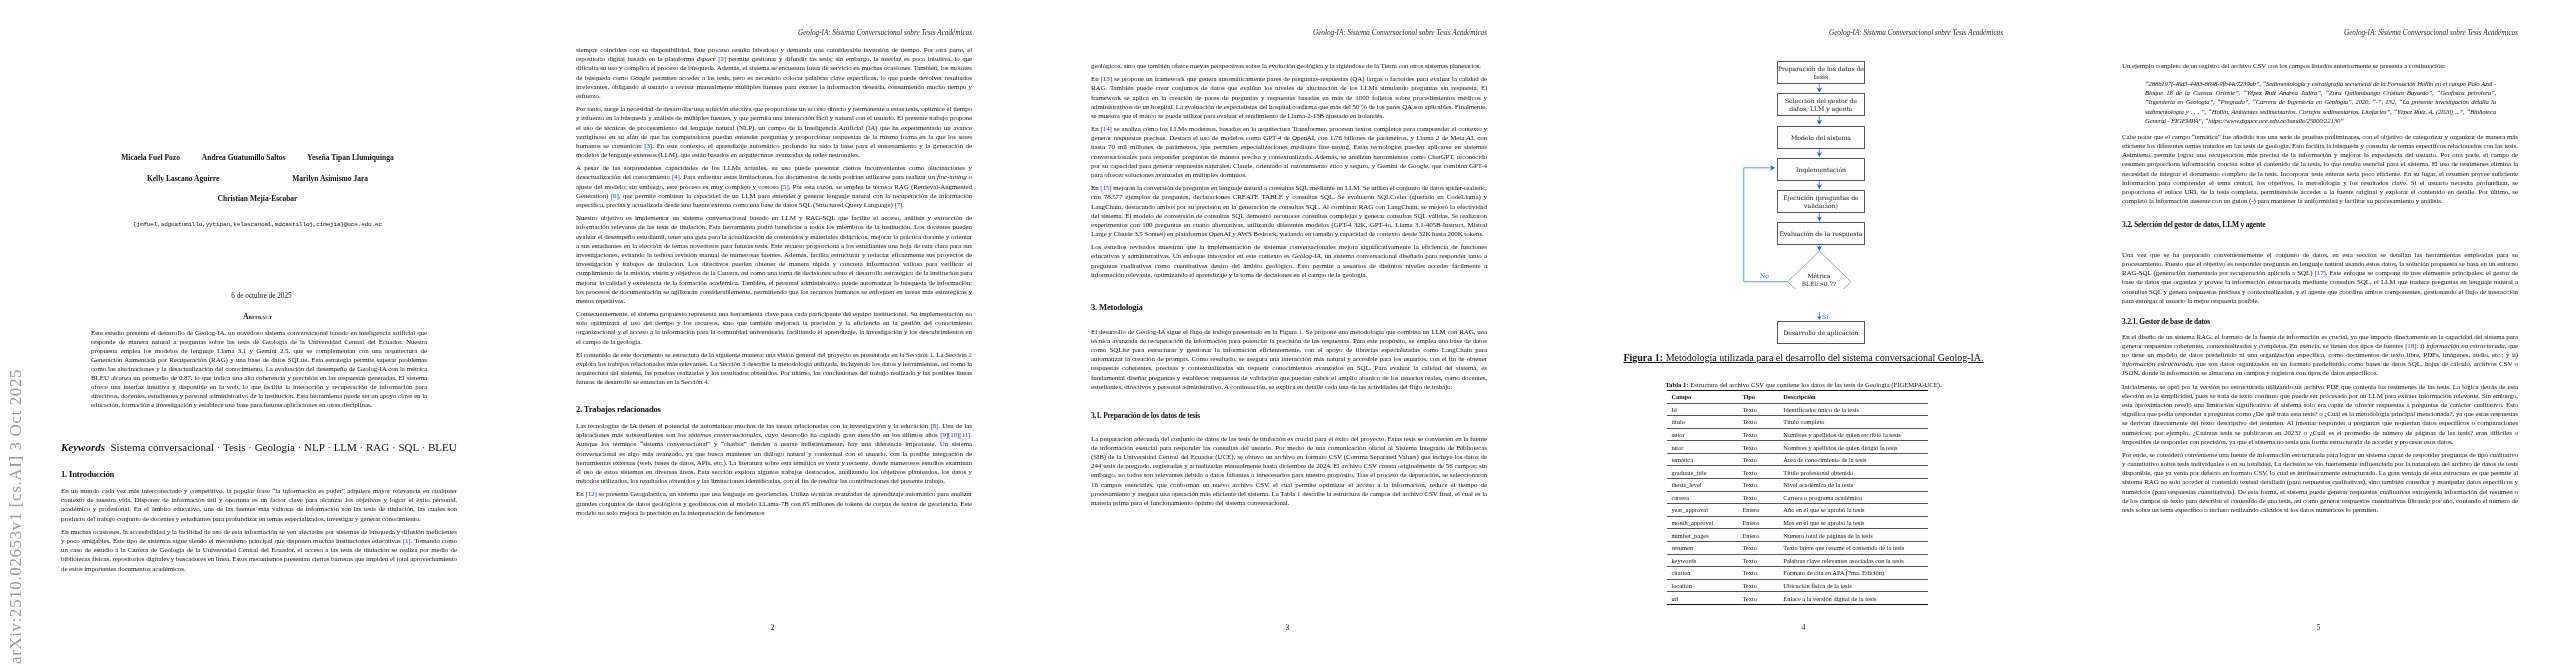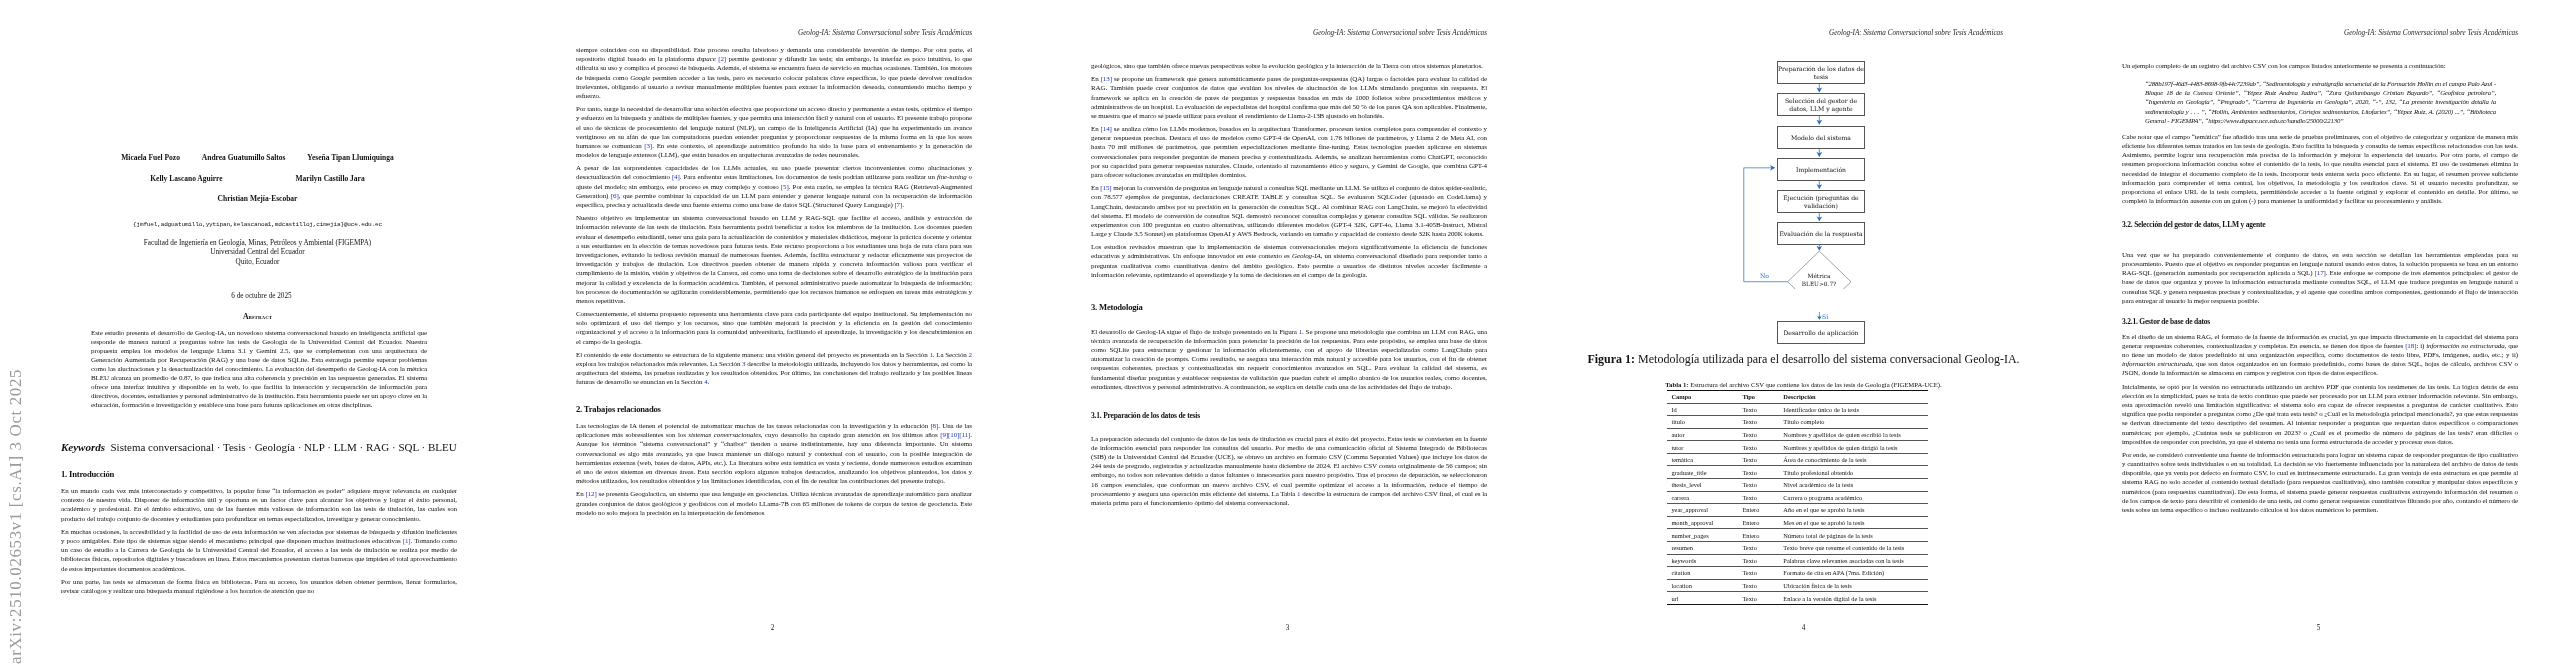--- a/index.html
+++ b/index.html
@@ -23,21 +23,21 @@
   .affil { position:absolute; top:239px; left:0; width:515px; text-align:center; font-size:7.2px; line-height:9.4px; }
   .date { position:absolute; top:292px; left:4px; width:515px; text-align:center; font-size:7.2px; }
   .abstract-h { position:absolute; top:312px; left:0; width:515px; text-align:center; font-weight:bold; font-size:7.8px; font-variant:small-caps; }
   .abstract { position:absolute; top:329px; left:91px; width:336px; font-size:7px; line-height:9px; text-align:justify; letter-spacing:-0.1px; margin:0; }
   .keywords { position:absolute; top:441px; left:61px; width:396px; font-size:11px; }
   .keywords b { font-style:italic; }
   .arxiv-stamp { position:absolute; left:5.6px; top:664px; transform-origin:0 0; transform:rotate(-90deg); font-family:"Liberation Serif", serif; font-size:17px; color:#9a9a9a; white-space:nowrap; letter-spacing:0.6px; }
   
   .flow { position:absolute; left:0; top:0; width:515px; height:289px; }
   .fbox { position:absolute; left:231px; width:86px; height:21px; border:0.6px solid #555; background:#fff; display:flex; align-items:center; justify-content:center; text-align:center; font-family:"DejaVu Serif", serif; font-size:6.1px; line-height:7.8px; color:#111; }
-  .caption { position:absolute; left:0; width:515px; text-align:center; font-size:12px; }
+  .caption { position:absolute; left:0; width:515px; text-align:center; font-size:10px;text-decoration:underline; }
   .caption b { font-weight:bold; }
   table.csv { position:absolute; left:121px; top:390px; border-collapse:collapse; font-size:6.4px; }
   table.csv th, table.csv td { text-align:left; padding:1.1px 5.6px 1.1px 4.4px; height:9.4px; border-bottom:0.6px solid #555; white-space:nowrap; }
   table.csv thead th { border-top:0.8px solid #111; font-weight:bold; }
   table.csv tbody tr:last-child td { border-bottom:0.8px solid #111; }
   .table-caption { position:absolute; top:381px; left:0; width:515px; text-align:center; font-size:6.7px; }
   .quote { margin:7.8px 22px 7.8px 23px; font-style:italic; font-size:6.8px; line-height:9.2px; text-align:justify; letter-spacing:-0.2px; }
 </style>
 </head>
 <body>
@@ -47,46 +47,40 @@
 
 
   <div class="authors">
     <div class="row">
       <span>Micaela Fuel Pozo</span>
       <span>Andrea Guatumillo Saltos</span>
       <span>Yeseña Tipan Llumiquinga</span>
     </div>
     <div class="row">
       <span style="margin-right:61px">Kelly Lascano Aguirre</span>
-      <span>Marilyn Castillo Jara</span>
+      <span>Marilyn Asimismo Jara</span>
     </div>
     <div class="row">
       <span>Christian Mejía-Escobar</span>
     </div>
   </div>
 
   <div class="emails">{jmfuel,adguatumillo,yytipan,kelascanoa1,mdcastilloj,cimejia}@uce.edu.ec</div>
-  <div class="affil">
-    <div>Facultad de Ingeniería en Geología, Minas, Petróleos y Ambiental (FIGEMPA)</div>
-    <div>Universidad Central del Ecuador</div>
-    <div>Quito, Ecuador</div>
-  </div>
   <div class="date">6 de octubre de 2025</div>
   <div class="abstract-h">Abstract</div>
   <p class="abstract">Este estudio presenta el desarrollo de Geolog-IA, un novedoso sistema conversacional basado en inteligencia artificial que responde de manera natural a preguntas sobre las tesis de Geología de la Universidad Central del Ecuador. Nuestra propuesta emplea los modelos de lenguaje Llama 3.1 y Gemini 2.5, que se complementan con una arquitectura de Generación Aumentada por Recuperación (RAG) y una base de datos SQLite. Esta estrategia permite superar problemas como las alucinaciones y la desactualización del conocimiento. La evaluación del desempeño de Geolog-IA con la métrica BLEU alcanza un promedio de 0.87, lo que indica una alta coherencia y precisión en las respuestas generadas. El sistema ofrece una interfaz intuitiva y disponible en la web, lo que facilita la interacción y recuperación de información para directivos, docentes, estudiantes y personal administrativo de la institución. Esta herramienta puede ser un apoyo clave en la educación, formación e investigación y establece una base para futuras aplicaciones en otras disciplinas.</p>
   <div class="keywords">
     <b>Keywords</b>&nbsp;
     <span>Sistema conversacional · Tesis · Geología · NLP · LLM · RAG · SQL · BLEU</span>
   </div>
 
   <div class="content" style="top:457px">
     <h2 class="sec">1.   Introducción</h2>
     <p class="body">En un mundo cada vez más interconectado y competitivo, la popular frase “la información es poder” adquiere mayor relevancia en cualquier contexto de nuestra vida. Disponer de información útil y oportuna es un factor clave para alcanzar los objetivos y lograr el éxito personal, académico y profesional. En el ámbito educativo, una de las fuentes más valiosas de información son las tesis de titulación, las cuales son producto del trabajo conjunto de docentes y estudiantes para profundizar en temas especializados, investigar y generar conocimiento.</p>
     <p class="body"><span>En muchas ocasiones, la accesibilidad y la facilidad de uso de esta información se ven afectadas por sistemas de búsqueda y difusión ineficientes y poco amigables. Este tipo de sistemas sigue siendo el mecanismo principal que disponen muchas instituciones educativas </span><a class="cite">[1]</a><span>. Tomando como un caso de estudio a la Carrera de Geología de la Universidad Central del Ecuador, el acceso a las tesis de titulación se realiza por medio de bibliotecas físicas, repositorios digitales y buscadores en línea. Estos mecanismos presentan ciertas barreras que impiden el total aprovechamiento de estos importantes documentos académicos.</span></p>
-    <p class="body">Por una parte, las tesis se almacenan de forma física en bibliotecas. Para su acceso, los usuarios deben obtener permisos, llenar formularios, revisar catálogos y realizar una búsqueda manual rigiéndose a los horarios de atención que no</p>
   </div>
 </div>
 
 <div class="page p2">
   <div class="running-head">Geolog-IA: Sistema Conversacional sobre Tesis Académicas</div>
   <div class="content" style="top:46px">
     <p class="body"><span>siempre coinciden con su disponibilidad. Este proceso resulta laborioso y demanda una considerable inversión de tiempo. Por otra parte, el repositorio digital basado en la plataforma </span><i>dspace</i><a class="cite"> [2]</a><span> permite gestionar y difundir las tesis; sin embargo, la interfaz es poco intuitiva, lo que dificulta su uso y complica el proceso de búsqueda. Además, el sistema se encuentra fuera de servicio en muchas ocasiones. También, los motores de búsqueda como </span><i>Google</i><span> permiten acceder a las tesis, pero es necesario colocar palabras clave específicas, lo que puede devolver resultados irrelevantes, obligando al usuario a revisar manualmente múltiples fuentes para extraer la información deseada, consumiendo mucho tiempo y esfuerzo.</span></p>
     <p class="body"><span>Por tanto, surge la necesidad de desarrollar una solución efectiva que proporcione un acceso directo y permanente a estas tesis, optimice el tiempo y esfuerzo en la búsqueda y análisis de múltiples fuentes, y que permita una interacción fácil y natural con el usuario. El presente trabajo propone el uso de técnicas de procesamiento del lenguaje natural (NLP), un campo de la Inteligencia Artificial (IA) que ha experimentado un avance vertiginoso en su afán de que las computadoras puedan entender preguntas y proporcionar respuestas de la misma forma en la que los seres humanos se comunican </span><a class="cite">[3]</a><span>. En este contexto, el aprendizaje automático profundo ha sido la base para el entrenamiento y la generación de modelos de lenguaje extensos (LLM), que están basados en arquitecturas avanzadas de redes neuronales.</span></p>
     <p class="body"><span>A pesar de las sorprendentes capacidades de los LLMs actuales, su uso puede presentar ciertos inconvenientes como alucinaciones y desactualización del conocimiento </span><a class="cite">[4]</a><span>. Para enfrentar estas limitaciones, los documentos de tesis podrían utilizarse para realizar un </span><i>fine-tuning</i><span> o ajuste del modelo; sin embargo, este proceso es muy complejo y costoso </span><a class="cite">[5]</a><span>. Por esta razón, se emplea la técnica RAG (Retrieval-Augmented Generation) </span><a class="cite">[6]</a><span>, que permite combinar la capacidad de un LLM para entender y generar lenguaje natural con la recuperación de información específica, precisa y actualizada desde una fuente externa como una base de datos SQL (Structured Query Language) </span><a class="cite">[7]</a><span>.</span></p>
     <p class="body">Nuestro objetivo es implementar un sistema conversacional basado en LLM y RAG-SQL que facilite el acceso, análisis y extracción de información relevante de las tesis de titulación. Esta herramienta podrá beneficiar a todos los miembros de la institución. Los docentes pueden evaluar el desempeño estudiantil, tener una guía para la actualización de contenidos y materiales didácticos, mejorar la práctica docente y orientar a sus estudiantes en la elección de temas novedosos para futuras tesis. Este recurso proporciona a los estudiantes una hoja de ruta clara para sus investigaciones, evitando la tediosa revisión manual de numerosas fuentes. Además, facilita estructurar y redactar eficazmente sus proyectos de investigación y trabajos de titulación. Los directivos pueden obtener de manera rápida y concreta información valiosa para verificar el cumplimiento de la misión, visión y objetivos de la Carrera, así como una toma de decisiones sobre el desarrollo estratégico de la institución para mejorar la calidad y excelencia de la formación académica. También, el personal administrativo puede automatizar la búsqueda de información; los procesos de documentación se agilizarán considerablemente, permitiendo que los recursos humanos se enfoquen en tareas más estratégicas y menos repetitivas.</p>
@@ -95,21 +89,21 @@
     <h2 class="sec" style="margin-top:16.7px">2.   Trabajos relacionados</h2>
     <p class="body"><span>Las tecnologías de IA tienen el potencial de automatizar muchas de las tareas relacionadas con la investigación y la educación </span><a class="cite">[8]</a><span>. Una de las aplicaciones más sobresalientes son los </span><i>sistemas conversacionales</i><span>, cuyo desarrollo ha captado gran atención en los últimos años </span><a class="cite">[9][10][11]</a><span>. Aunque los términos “sistema conversacional” y “chatbot” tienden a usarse indistintamente, hay una diferencia importante. Un sistema conversacional es algo más avanzado, ya que busca mantener un diálogo natural y contextual con el usuario, con la posible integración de herramientas externas (web, bases de datos, APIs, etc.). La literatura sobre esta temática es vasta y reciente, donde numerosos estudios examinan el uso de estos sistemas en diversas áreas. Esta sección explora algunos trabajos destacados, analizando los objetivos planteados, los datos y métodos utilizados, los resultados obtenidos y las limitaciones identificadas, con el fin de resaltar las contribuciones del presente trabajo.</span></p>
     <p class="body"><span>En </span><a class="cite">[12]</a><span> se presenta Geogalactica, un sistema que usa lenguaje en geociencias. Utiliza técnicas avanzadas de aprendizaje automático para analizar grandes conjuntos de datos geológicos y geofísicos con el modelo LLama-7B con 65 millones de tokens de corpus de textos de geociencia. Este modelo no solo mejora la precisión en la interpretación de fenómenos</span></p>
   </div>
   <div class="page-number">2</div>
 </div>
 
 <div class="page p3">
   <div class="running-head">Geolog-IA: Sistema Conversacional sobre Tesis Académicas</div>
   <div class="content" style="top:62px">
-    <p class="body">geológicos, sino que también ofrece nuevas perspectivas sobre la evolución geológica y la interacción de la Tierra con otros sistemas planetarios.</p>
+    <p class="body">geológicos, sino que también ofrece nuevas perspectivas sobre la evolución geológica y la rigiéndose de la Tierra con otros sistemas planetarios.</p>
     <p class="body"><span>En </span><a class="cite">[13]</a><span> se propone un framework que genera automáticamente pares de preguntas-respuestas (QA) largas o factoides para evaluar la calidad de RAG. También puede crear conjuntos de datos que evalúan los niveles de alucinación de los LLMs simulando preguntas sin respuesta. El framework se aplica en la creación de pares de preguntas y respuestas basadas en más de 1000 folletos sobre procedimientos médicos y administrativos de un hospital. La evaluación de especialistas del hospital confirma que más del 50 % de los pares QA son aplicables. Finalmente, se muestra que el marco se puede utilizar para evaluar el rendimiento de Llama-2-13B ajustado en holandés.</span></p>
     <p class="body"><span>En </span><a class="cite">[14]</a><span> se analiza cómo los LLMs modernos, basados en la arquitectura Transformer, procesan textos completos para comprender el contexto y generar respuestas precisas. Destaca el uso de modelos como GPT-4 de OpenAI, con 1.76 billones de parámetros, y Llama 2 de Meta AI, con hasta 70 mil millones de parámetros, que permiten especializaciones mediante fine-tuning. Estas tecnologías pueden aplicarse en sistemas conversacionales para responder preguntas de manera precisa y contextualizada. Además, se analizan herramientas como ChatGPT, reconocido por su capacidad para generar respuestas naturales. Claude, orientado al razonamiento ético y seguro, y Gemini de Google, que combina GPT-4 para ofrecer soluciones avanzadas en múltiples dominios.</span></p>
     <p class="body"><span>En </span><a class="cite">[15]</a><span> mejoran la conversión de preguntas en lenguaje natural a consultas SQL mediante un LLM. Se utiliza el conjunto de datos spider-realistic, con 78.577 ejemplos de preguntas, declaraciones CREATE TABLE y consultas SQL. Se evaluaron SQLCoder (ajustado en CodeLlama) y LangChain, destacando ambos por su precisión en la generación de consultas SQL. Al combinar RAG con LangChain, se mejoró la efectividad del sistema. El modelo de conversión de consultas SQL demostró reconocer consultas complejas y generar consultas SQL válidas. Se realizaron experimentos con 100 preguntas en cuatro alternativas, utilizando diferentes modelos (GPT-4 32K, GPT-4o, Llama 3.1-405B-Instruct, Mistral Large y Claude 3.5 Sonnet) en plataformas OpenAI y AWS Bedrock, variando en tamaño y capacidad de contexto desde 32K hasta 200K tokens.</span></p>
     <p class="body"><span>Los estudios revisados muestran que la implementación de sistemas conversacionales mejora significativamente la eficiencia de funciones educativas y administrativas. Un enfoque innovador en este contexto es </span><i>Geolog-IA</i><span>, un sistema conversacional diseñado para responder tanto a preguntas cualitativas como cuantitativas dentro del ámbito geológico. Esto permite a usuarios de distintos niveles acceder fácilmente a información relevante, optimizando el aprendizaje y la toma de decisiones en el campo de la geología.</span></p>
     <h2 class="sec" style="margin-top:22px;margin-bottom:15.6px">3.   Metodología</h2>
     <p class="body"><span>El desarrollo de Geolog-IA sigue el flujo de trabajo presentado en la Figura </span><a class="cite">1</a><span>. Se propone una metodología que combina un LLM con RAG, una técnica avanzada de recuperación de información para potenciar la precisión de las respuestas. Para este propósito, se emplea una base de datos como SQLite para estructurar y gestionar la información eficientemente, con el apoyo de librerías especializadas como LangChain para automatizar la creación de prompts. Como resultado, se asegura una interacción más natural y accesible para los usuarios, con el fin de obtener respuestas coherentes, precisas y contextualizadas sin requerir conocimientos avanzados en SQL. Para evaluar la calidad del sistema, es fundamental diseñar preguntas y establecer respuestas de validación que puedan cubrir el amplio abanico de los usuarios reales, como docentes, estudiantes, directivos y personal administrativo. A continuación, se explica en detalle cada una de las actividades del flujo de trabajo.</span></p>
     <h3 class="sub" style="margin-top:19px;margin-bottom:14.5px">3.1.   Preparación de los datos de tesis</h3>
     <p class="body"><span>La preparación adecuada del conjunto de datos de las tesis de titulación es crucial para el éxito del proyecto. Estas tesis se convierten en la fuente de información esencial para responder las consultas del usuario. Por medio de una comunicación oficial al Sistema Integrado de Bibliotecas (SIB) de la Universidad Central del Ecuador (UCE), se obtuvo un archivo en formato CSV (Comma Separated Values) que incluye los datos de 244 tesis de pregrado, registradas y actualizadas manualmente hasta diciembre de 2024. El archivo CSV consta originalmente de 56 campos; sin embargo, no todos son relevantes debido a datos faltantes o innecesarios para nuestro propósito. Tras el proceso de depuración, se seleccionaron 16 campos esenciales, que conforman un nuevo archivo CSV, el cual permite optimizar el acceso a la información, reduce el tiempo de procesamiento y asegura una operación más eficiente del sistema. La Tabla </span><a class="cite">1</a><span> describe la estructura de campos del archivo CSV final, el cual es la materia prima para el funcionamiento óptimo del sistema conversacional.</span></p>
   </div>
   <div class="page-number">3</div>

